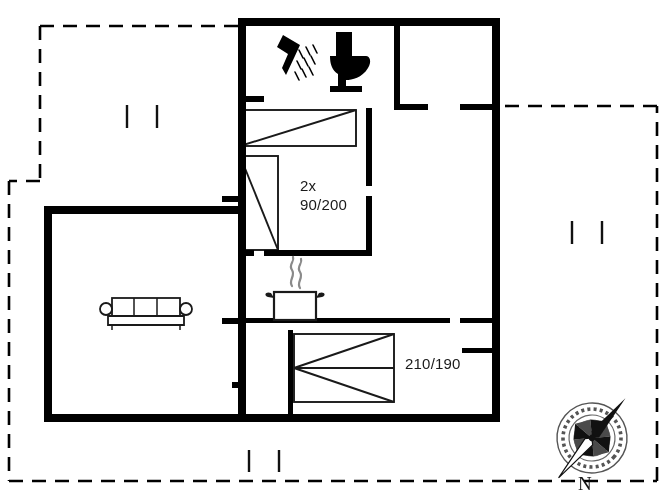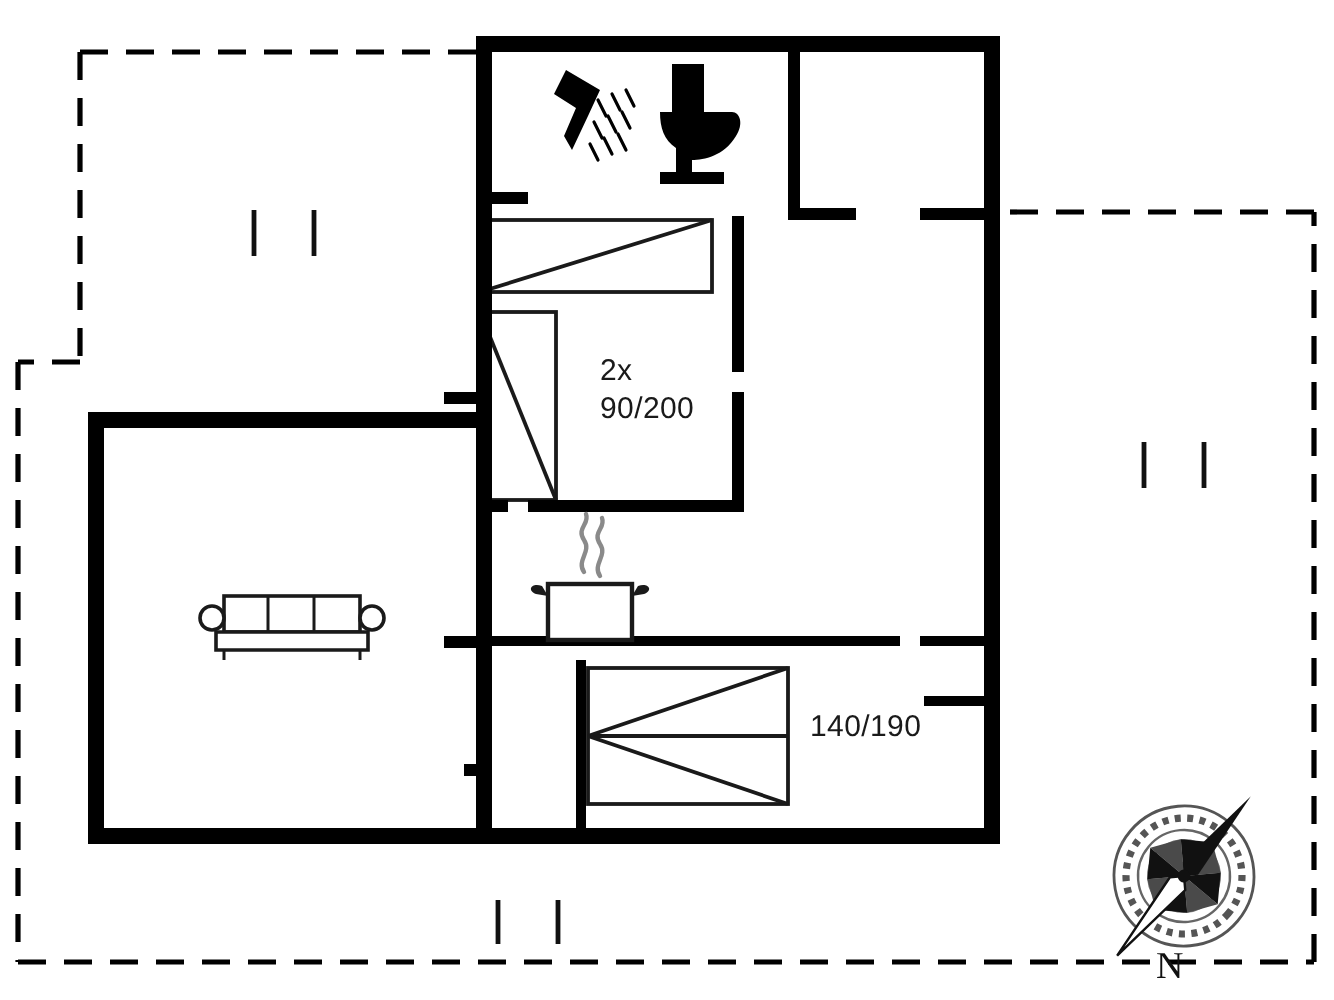--- a/index.html
+++ b/index.html
@@ -168,16 +168,16 @@
       </g>
 
       <path d="M 0 0 L -5 -5 L 0 -52 L 5 -5 Z" fill="#111"></path>
       <path d="M 0 0 L -5 5 L 0 52 L 5 5 Z" fill="#fff" stroke="#111" stroke-width="1.2"></path>
       <circle cx="0" cy="0" r="3.2" fill="#111"></circle>
     </g>
   </svg>
 
   <div class="lbl" id="lbl-bunk">2x
 90/200</div>
-  <div class="lbl" id="lbl-double">140/190</div>
+  <div class="lbl" id="lbl-double">210/190</div>
   <div class="lbl" id="lbl-north">N</div>
 
 </div>
 
 </body></html>

